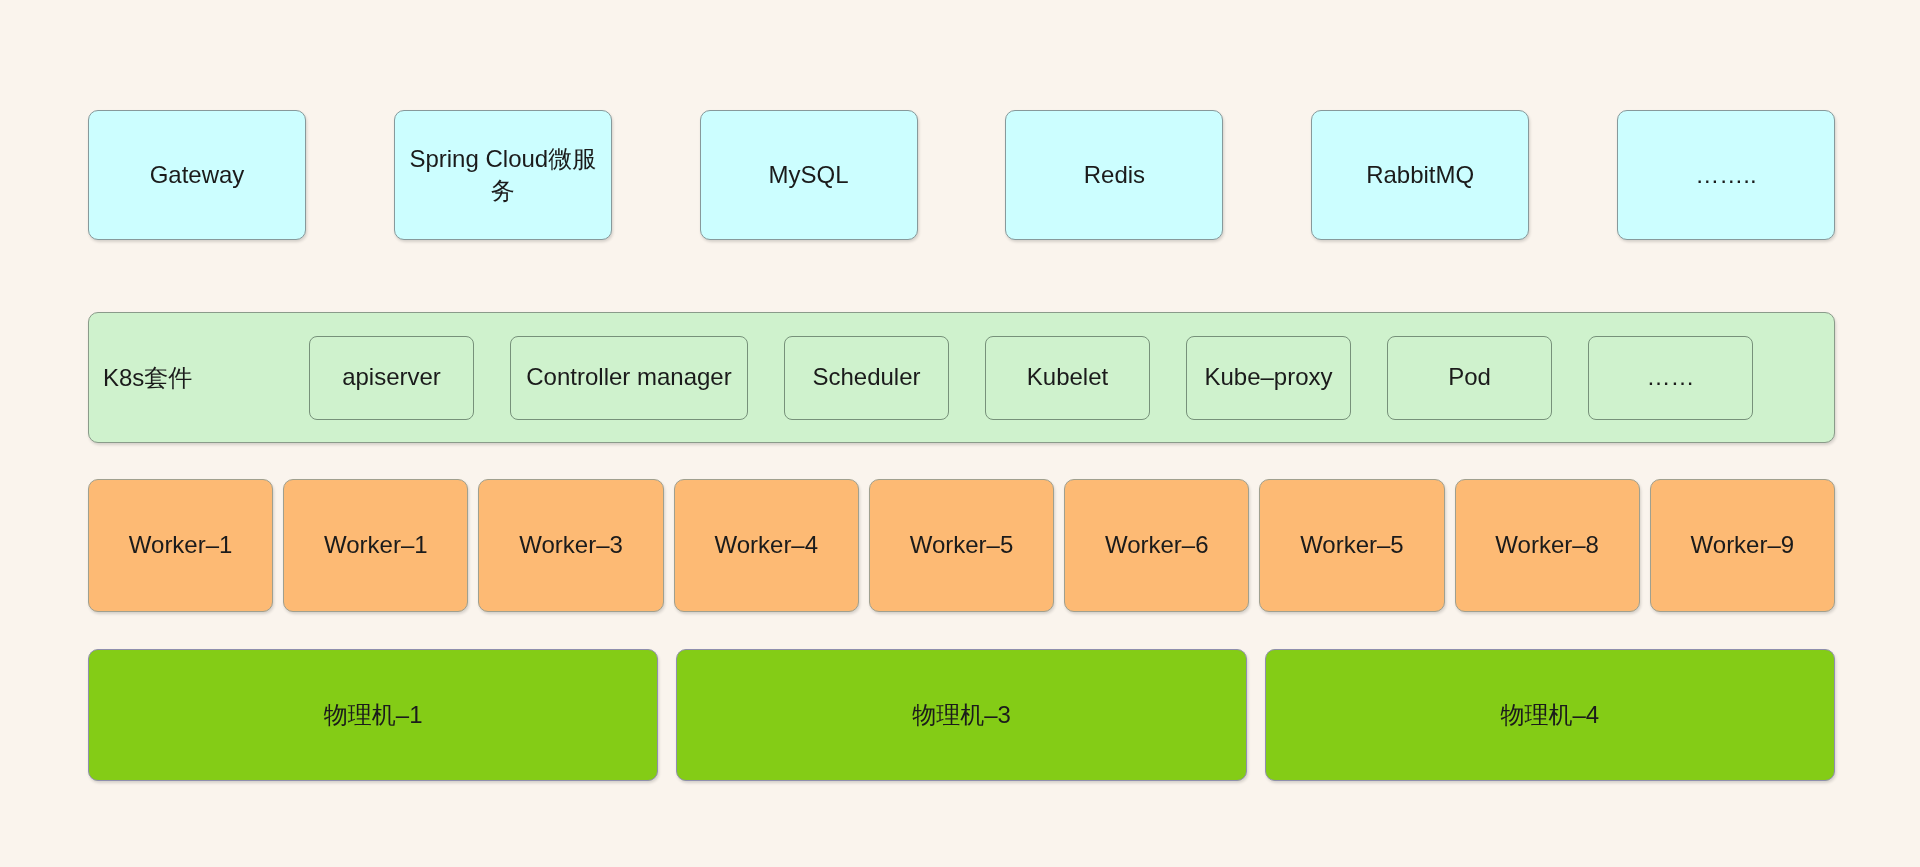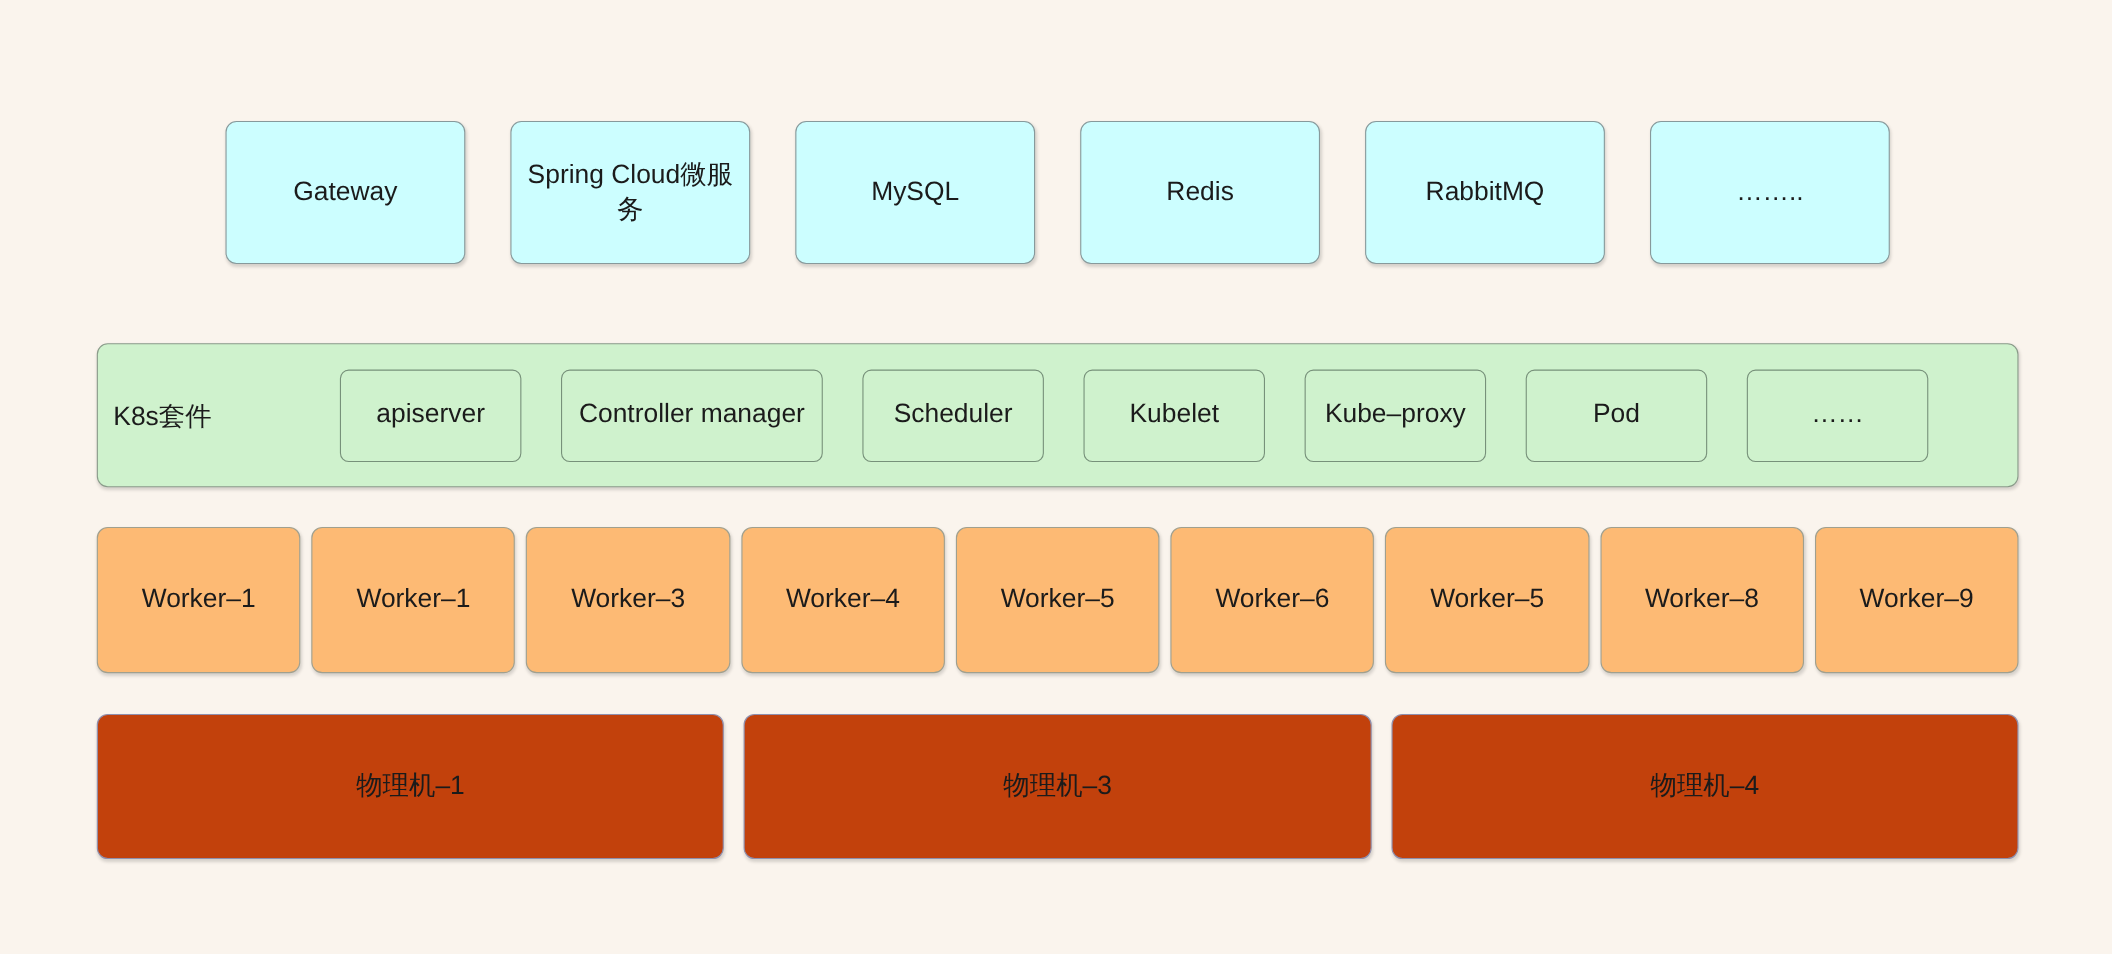--- a/index.html
+++ b/index.html
@@ -27,21 +27,21 @@
     align-items: center;
     justify-content: center;
     text-align: center;
     font-size: 24px;
     line-height: 1.35;
     color: #1b1b1b;
   }
   
   .row-services {
     display: flex;
-    justify-content: center;
+    justify-content: space-between;
     gap: 41px;
   }
   .svc {
     width: 218px;
     height: 130px;
     background: #ccfeff;
     border: 1.5px solid #87999b;
     border-radius: 10px;
     box-shadow: 1px 2px 3px rgba(0,0,0,0.15);
     padding: 0 14px;
@@ -97,21 +97,21 @@
   }
   
   .row-machines {
     margin-top: 37px;
     display: flex;
     gap: 18px;
   }
   .machine {
     flex: 1;
     height: 132px;
-    background: #c2410c;
+    background: #84cc16;
     border: 1.5px solid #8f8fae;
     border-radius: 10px;
     box-shadow: 1px 2px 3px rgba(0,0,0,0.15);
   }
 </style>
 </head>
 <body>
 
 <div class="canvas">
 

